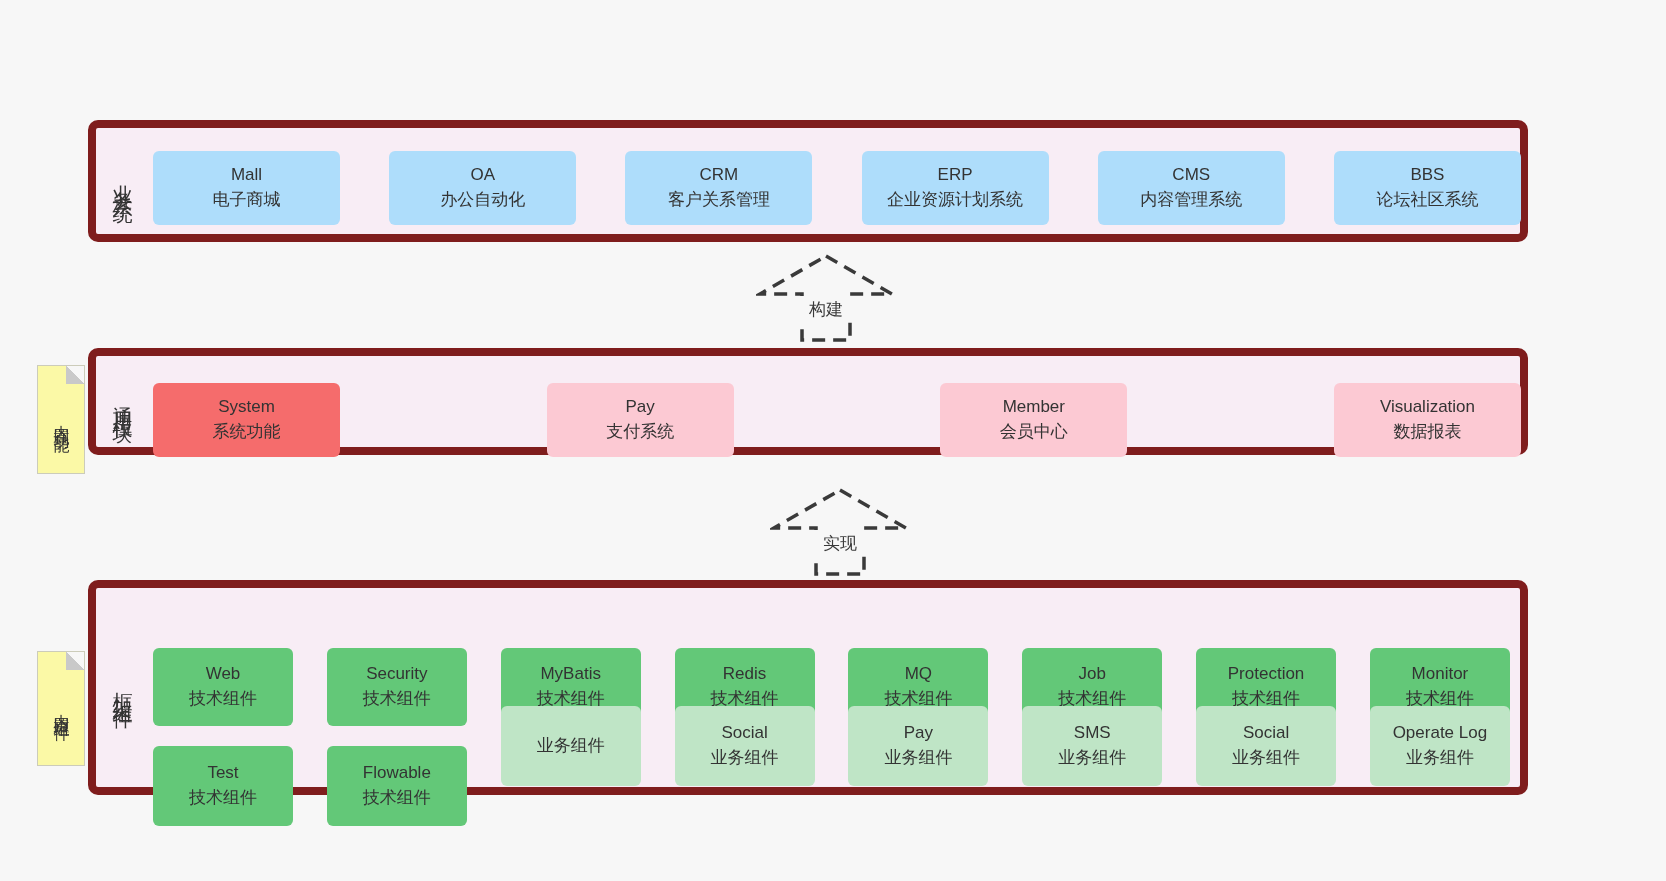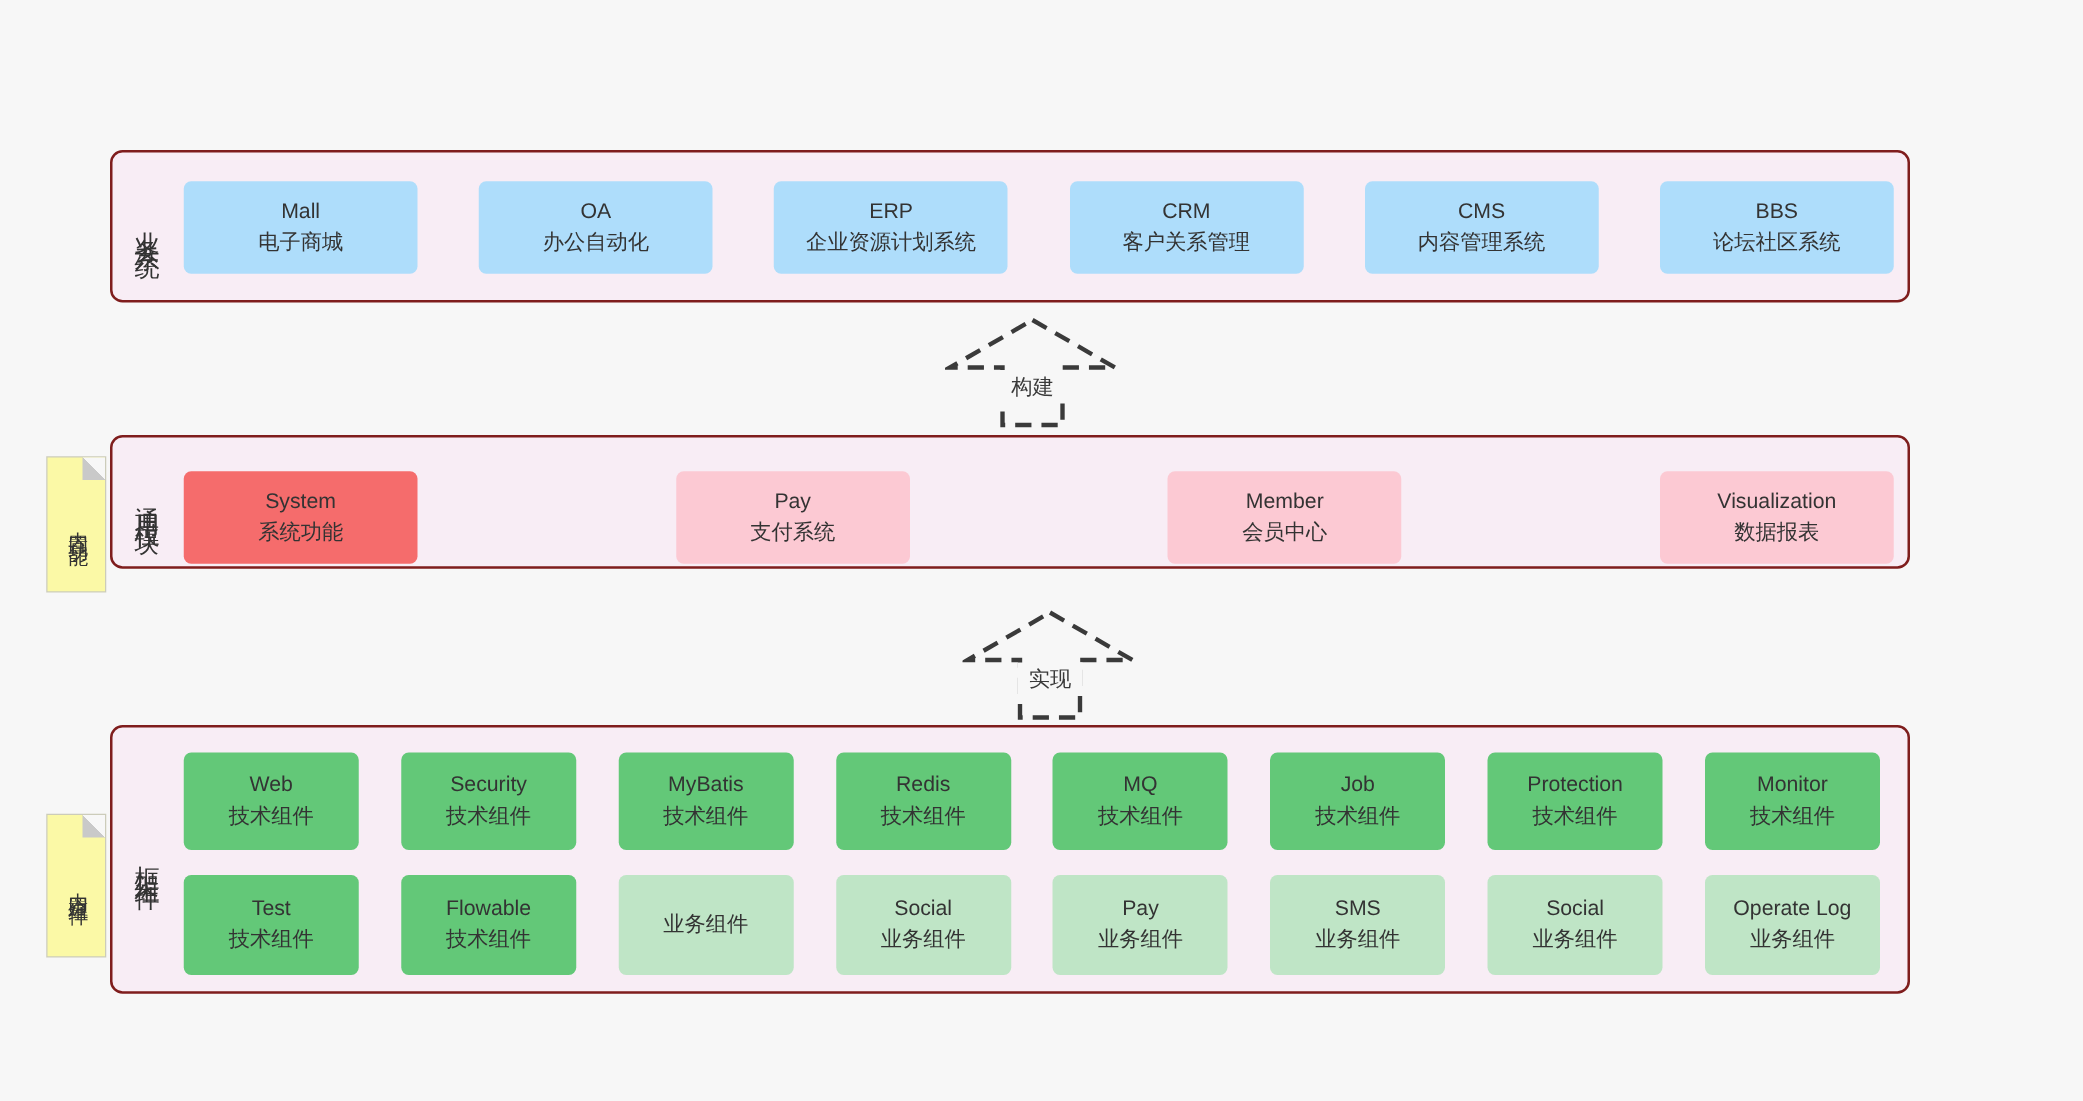--- a/index.html
+++ b/index.html
@@ -12,21 +12,21 @@
     background: #f7f7f7;
     overflow: hidden;
   }
 
   
   .panel {
     position: absolute;
     left: 88px;
     width: 1440px;
     background: #f8edf5;
-    border: 2px solid #7f1d1d;
+    border: 8px solid #7f1d1d;
     border-radius: 10px;
     box-sizing: border-box;
   }
   .panel-business   { top: 120px; height: 122px; }
   .panel-modules    { top: 348px; height: 107px; }
   .panel-components { top: 580px; height: 215px; }
 
   .side-label {
     position: absolute;
     left: 14px;
@@ -70,21 +70,21 @@
   .box-narrow { width: 140px; }
   .row-one .box-narrow { height: 78px; }
   .row-two .box-narrow { height: 80px; }
 
   .box .name { font-size: 17px; }
   .box .desc { font-size: 17px; }
 
   .blue       { background: #aeddfb; }
   .red        { background: #f56c6c; }
   .pink       { background: #fcc9d3; }
-  .green      { background: #63c878; }
+  .green      { background: #63c878; margin-top: 40px; }
   .lightgreen { background: #bfe5c6; }
 
   
   .sticky {
     position: absolute;
     left: 38px;
     width: 46px;
     background: #fbf9a6;
     box-shadow: 0 0 0 1px rgba(150,150,110,0.45);
     display: flex;
@@ -135,26 +135,26 @@
     <div class="box-row row-six">
       <div class="box box-wide blue">
         <div class="name">Mall</div>
         <div class="desc">电子商城</div>
       </div>
       <div class="box box-wide blue">
         <div class="name">OA</div>
         <div class="desc">办公自动化</div>
       </div>
       <div class="box box-wide blue">
+        <div class="name">CRM</div>
+        <div class="desc">客户关系管理</div>
+      </div>
+      <div class="box box-wide blue">
         <div class="name">ERP</div>
         <div class="desc">企业资源计划系统</div>
-      </div>
-      <div class="box box-wide blue">
-        <div class="name">CRM</div>
-        <div class="desc">客户关系管理</div>
       </div>
       <div class="box box-wide blue">
         <div class="name">CMS</div>
         <div class="desc">内容管理系统</div>
       </div>
       <div class="box box-wide blue">
         <div class="name">BBS</div>
         <div class="desc">论坛社区系统</div>
       </div>
     </div>

